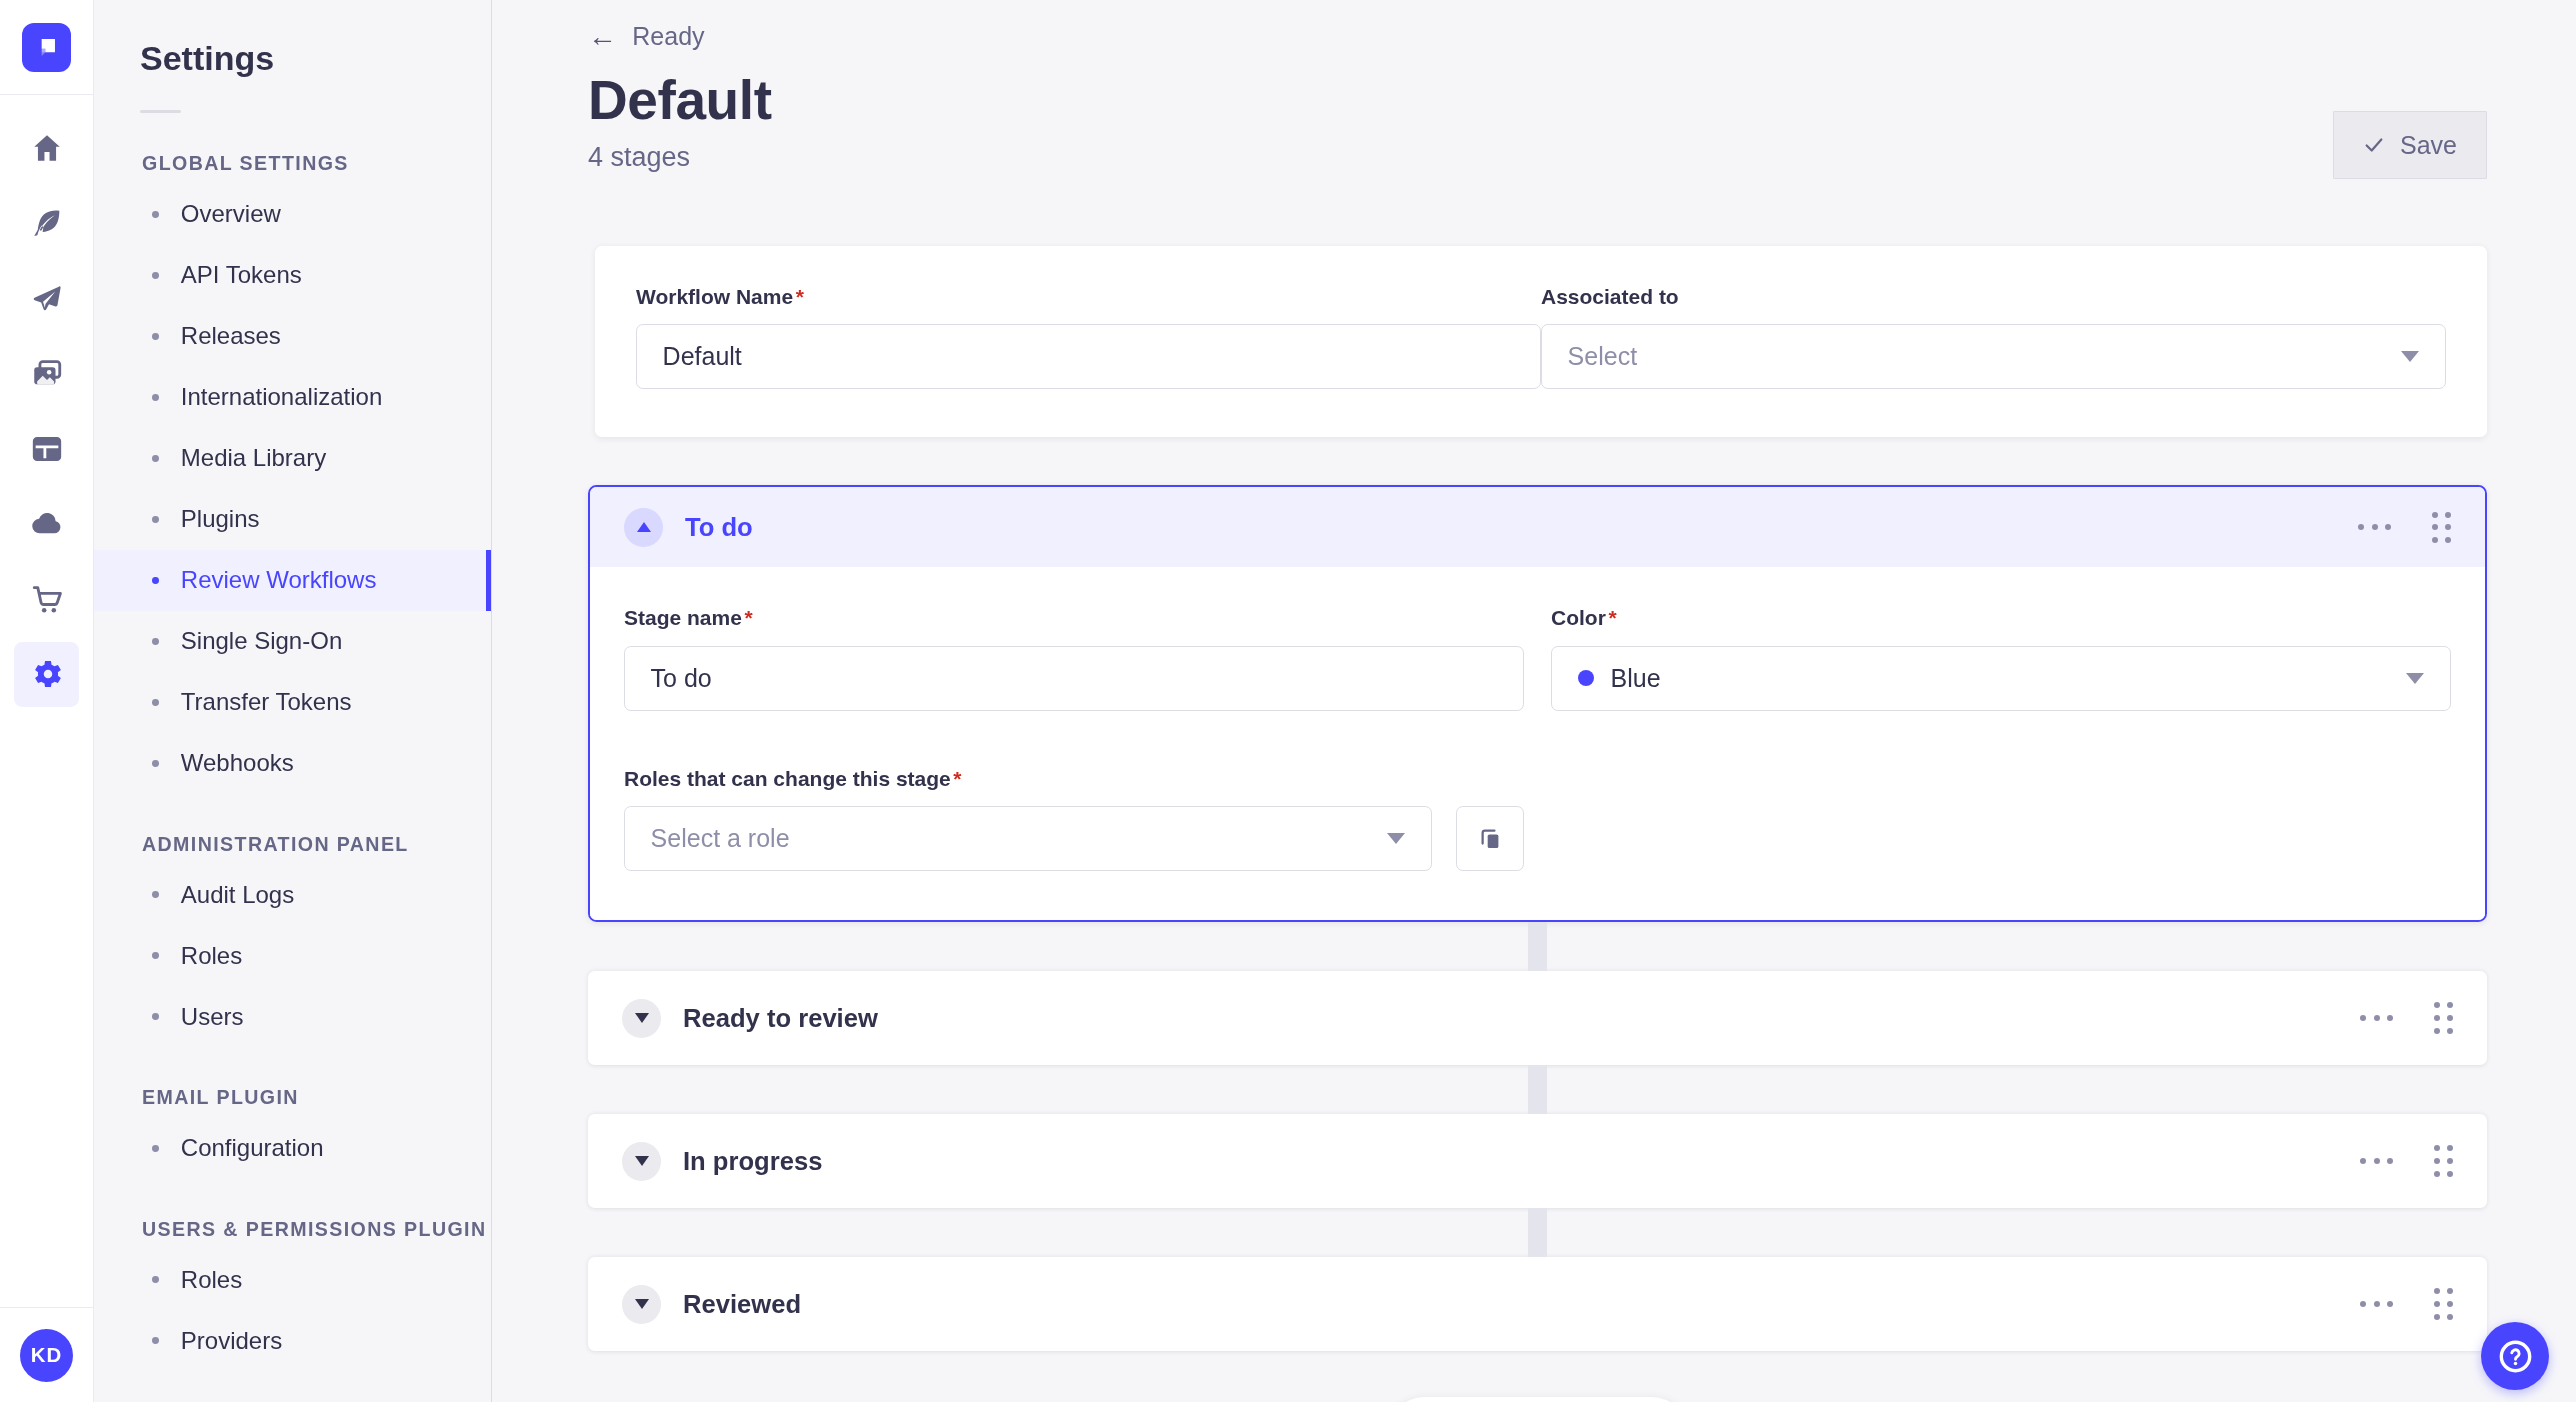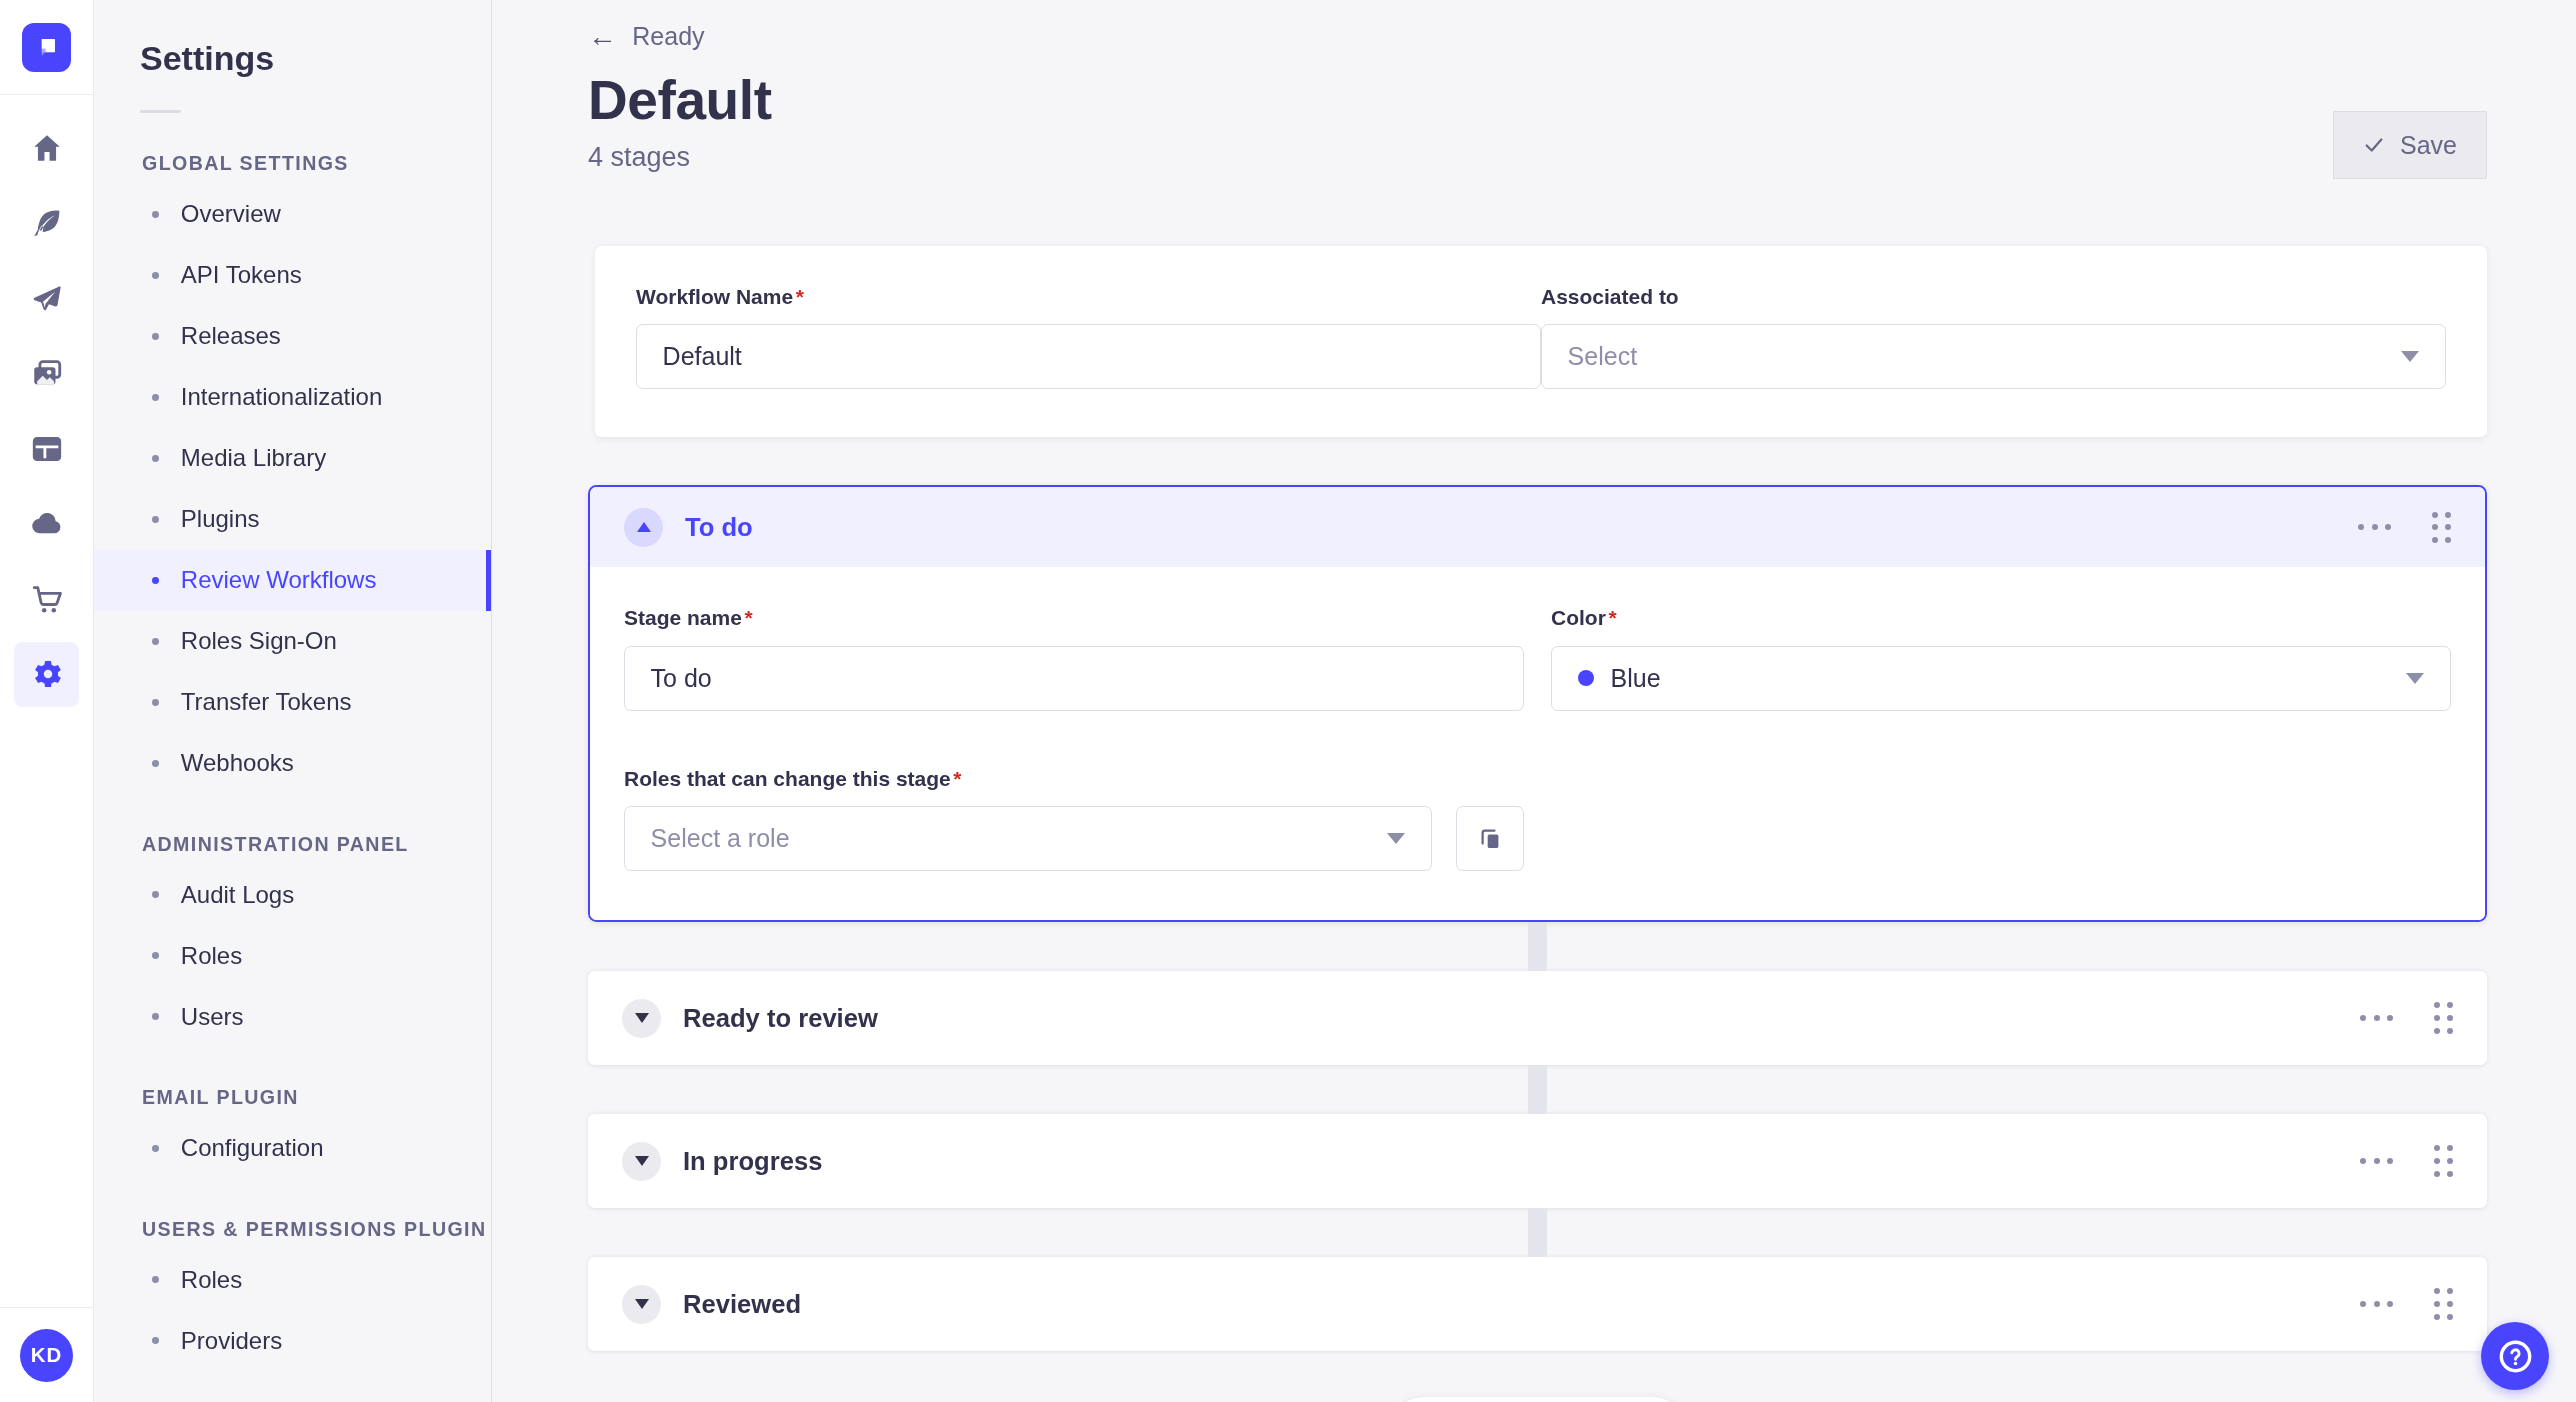--- a/index.html
+++ b/index.html
@@ -222,21 +222,21 @@
       <li class="nav-item">
           <i class="nav-bullet"></i>
           <span class="lbl">Plugins</span>
         </li>
       <li class="nav-item active">
           <i class="nav-bullet"></i>
           <span class="lbl">Review Workflows</span>
         </li>
       <li class="nav-item">
           <i class="nav-bullet"></i>
-          <span class="lbl">Roles Sign-On</span>
+          <span class="lbl">Single Sign-On</span>
         </li>
       <li class="nav-item">
           <i class="nav-bullet"></i>
           <span class="lbl">Transfer Tokens</span>
         </li>
       <li class="nav-item">
           <i class="nav-bullet"></i>
           <span class="lbl">Webhooks</span>
         </li>
     </ul>

